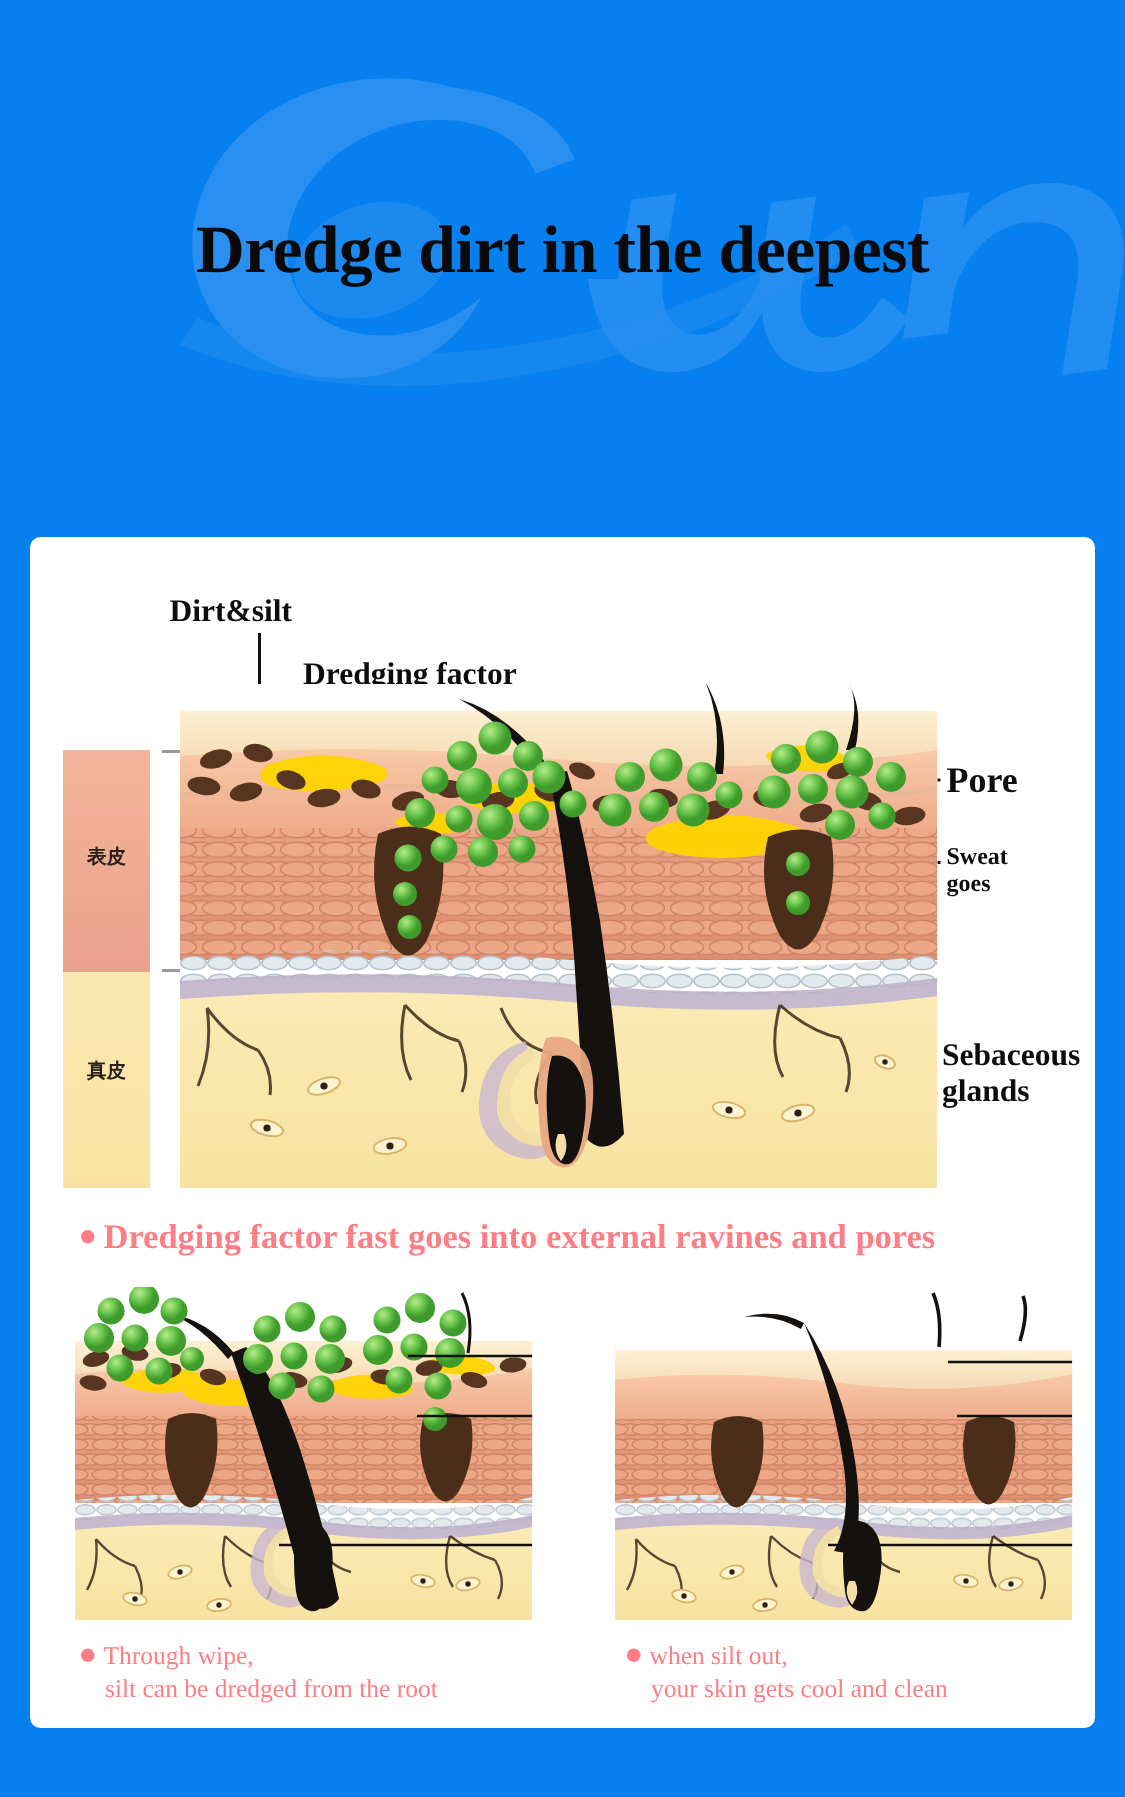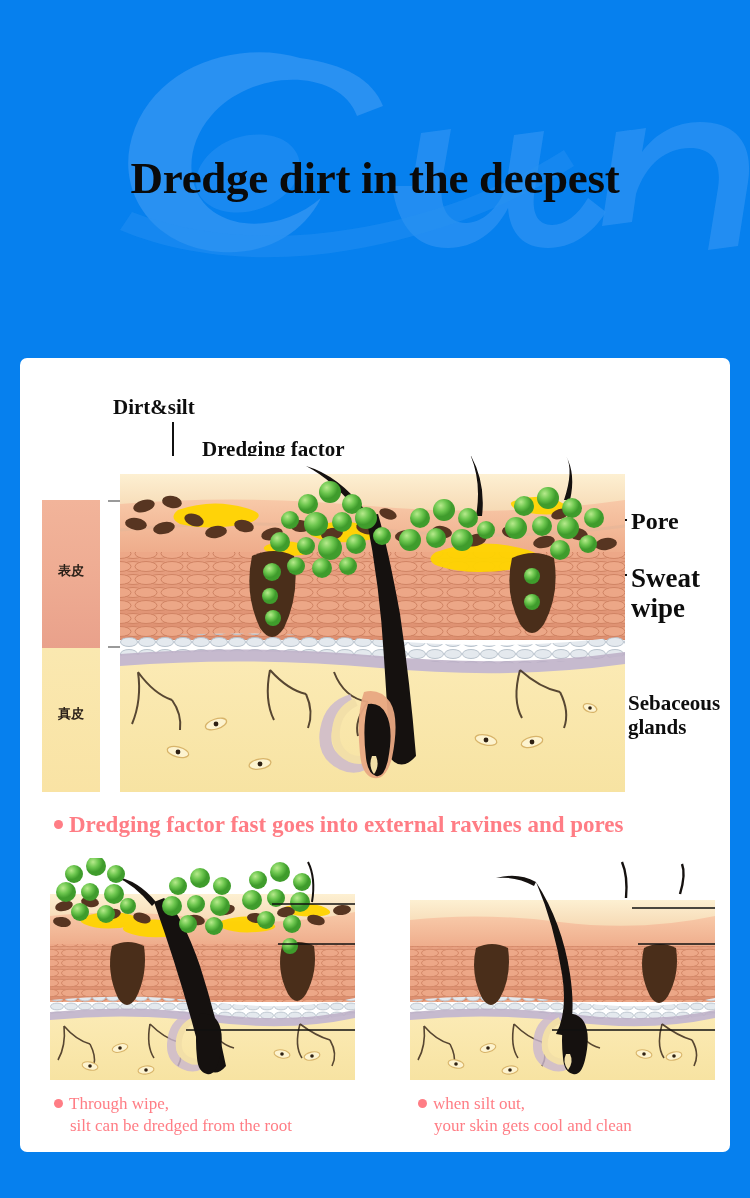--- a/index.html
+++ b/index.html
@@ -18,35 +18,35 @@
   .watermark svg{display:block;}
 
   
   .header{position:absolute;left:0;top:0;width:750px;height:358px;}
   .title-sub{
     position:absolute;top:76px;left:0;width:750px;text-align:center;
     font-size:35px;color:#0a0a0a;letter-spacing:.2px;
   }
   .title-main{
     position:absolute;top:140px;left:0;width:750px;text-align:center;
-    font-size:45px;font-weight:bold;color:#0a0a0a;letter-spacing:-.3px;margin-top:12px;
+    font-size:45px;font-weight:bold;color:#0a0a0a;letter-spacing:-.3px;
   }
 
   
   .card{
     position:absolute;left:20px;top:358px;width:710px;height:794px;
     background:#fff;border-radius:7px;overflow:hidden;
   }
 
   
   .lbl{position:absolute;font-weight:bold;color:#0d0d0d;line-height:1.12;}
   .lbl-dirt{left:93px;top:38px;font-size:21px;}
   .lbl-dredge{left:182px;top:80px;font-size:21px;}
   .lbl-pore{left:611px;top:150px;font-size:24px;}
-  .lbl-sweat{left:611px;top:205px;font-size:27px;width:110px;}
+  .lbl-sweat{left:611px;top:205px;font-size:16px;width:110px;}
   .lbl-seb{left:608px;top:334px;font-size:21px;width:118px;}
 
   .lead{position:absolute;background:#111;}
   .lead-v{width:2px;}
   .lead-h{height:2px;}
 
   
   .legend{position:absolute;left:22px;top:142px;width:58px;height:292px;}
   .legend .epi{position:absolute;left:0;top:0;width:58px;height:148px;
     background:linear-gradient(180deg,#f2b49a 0%,#eeab92 55%,#e9a18b 100%);}
@@ -108,21 +108,21 @@
   <div class="lead lead-v" style="left:152px;top:64px;height:46px;"></div>
 
   <div class="lbl lbl-dredge">Dredging factor</div>
   <div class="lead lead-v" style="left:240px;top:106px;height:68px;"></div>
 
   <div class="lbl lbl-pore">Pore</div>
   <div class="lead lead-h" style="left:525px;top:161px;width:82px;"></div>
 
   <div class="lbl lbl-sweat">
     <span>Sweat</span><br>
-    <span>wipe</span>
+    <span>goes</span>
   </div>
   <div class="lead lead-h" style="left:518px;top:216px;width:89px;"></div>
 
   <div class="lbl lbl-seb">
     <span>Sebaceous</span><br>
     <span>glands</span>
   </div>
   <div class="lead lead-h" style="left:390px;top:370px;width:215px;"></div>
 
   <div class="legend">

